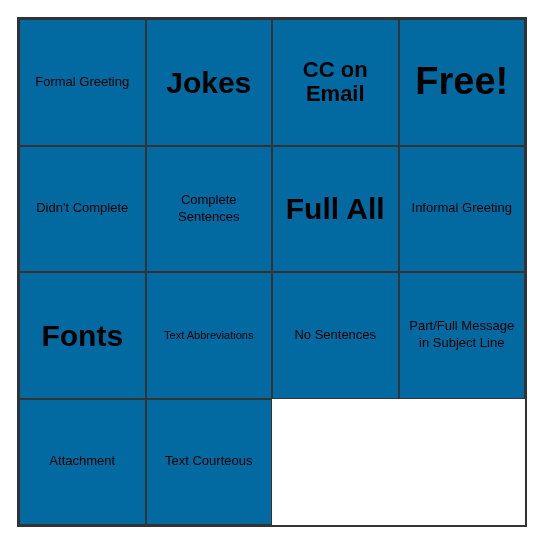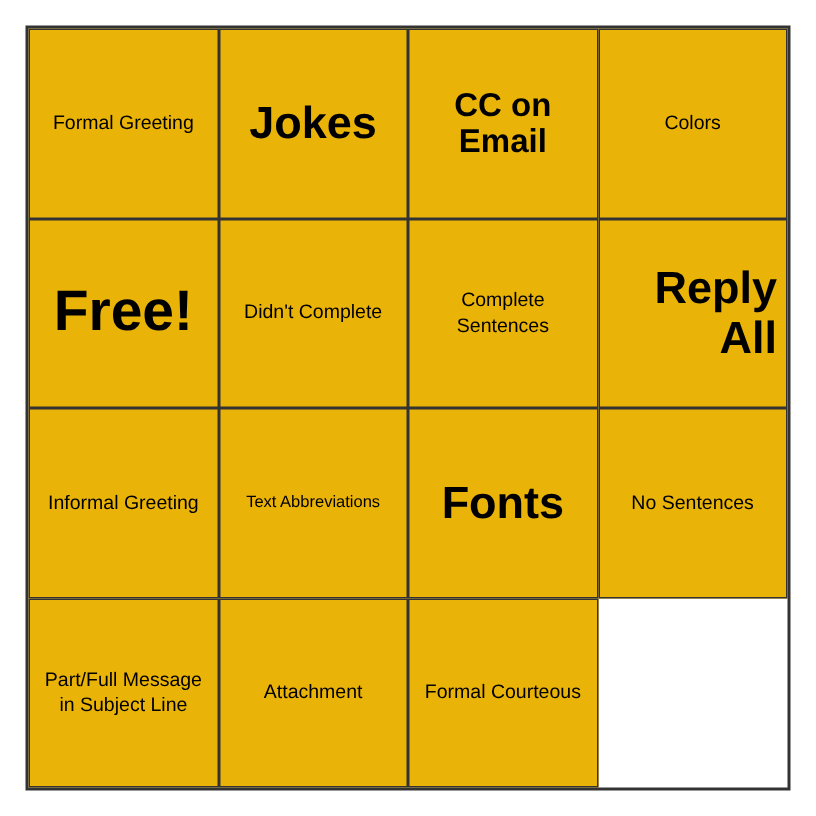--- a/index.html
+++ b/index.html
@@ -27,21 +27,21 @@
       border: 2px solid #333;
     }
 
     .cell {
       border: 1.5px solid #333;
       display: flex;
       align-items: center;
       justify-content: center;
       text-align: center;
       padding: 6px;
-      background: #eab308;
+      background: #0369a1;
     }
 
     .cell-text {
       font-size: 13px;
       line-height: 1.3;
     }
 
     .cell-text.large {
       font-size: 30px;
       font-weight: bold;
@@ -73,52 +73,49 @@
 
   <div class="cell">
     <span class="cell-text normal">Formal Greeting</span>
   </div>
   <div class="cell">
     <span class="cell-text large">Jokes</span>
   </div>
   <div class="cell">
     <span class="cell-text medium">CC on Email</span>
   </div>
-  <div class="cell">
-    <span class="cell-text normal">Colors</span>
-  </div>
 
   <div class="cell">
     <span class="cell-text xlarge">Free!</span>
   </div>
   <div class="cell">
     <span class="cell-text normal">Didn't Complete</span>
   </div>
   <div class="cell">
     <span class="cell-text normal">Complete Sentences</span>
   </div>
   <div class="cell">
-    <span class="cell-text large">Reply All</span>
+    <span class="cell-text large">Full All</span>
   </div>
 
   <div class="cell">
     <span class="cell-text normal">Informal Greeting</span>
   </div>
   <div class="cell">
-    <span class="cell-text small">Text Abbreviations</span>
+    <span class="cell-text large">Fonts</span>
   </div>
   <div class="cell">
-    <span class="cell-text large">Fonts</span>
+    <span class="cell-text small">Text Abbreviations</span>
   </div>
 
   <div class="cell">
     <span class="cell-text normal">No Sentences</span>
   </div>
   <div class="cell">
     <span class="cell-text normal">Part/Full Message in Subject Line</span>
   </div>
   <div class="cell">
     <span class="cell-text normal">Attachment</span>
   </div>
   <div class="cell">
-    <span class="cell-text normal">Formal Courteous</span>
+    <span class="cell-text normal">Text Courteous</span>
   </div>
 </div>
 
 </body></html>

